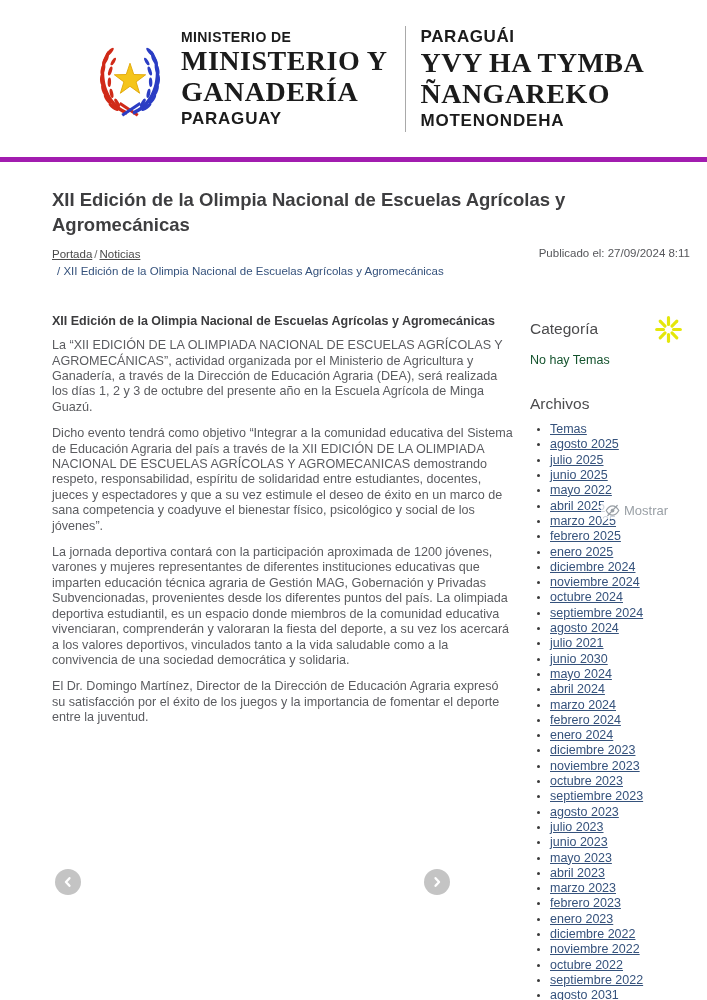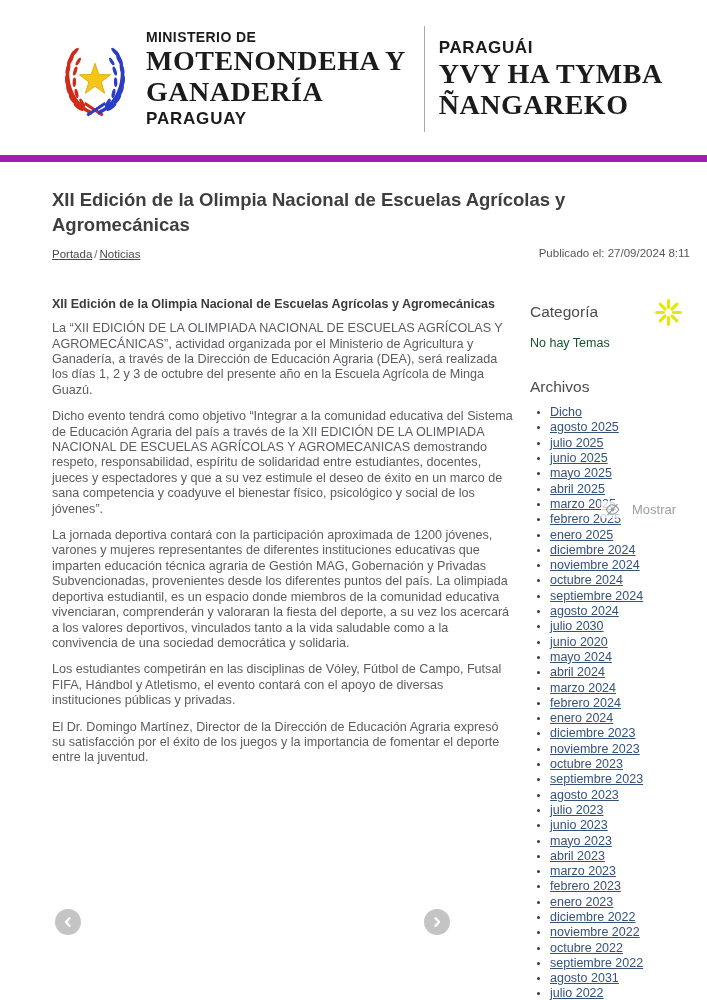--- a/index.html
+++ b/index.html
@@ -2,21 +2,21 @@
 <html lang="es" style="--link-navy: #35527c; --asterisk-yellow: #e4e70a; --logo-red: #d02a18; --logo-blue: #2b3dc4; --star-yellow: #f5c51a; --arrow-grey: #c4c4c4;"><head>
 <meta charset="utf-8">
 <style>
   * { margin:0; padding:0; box-sizing:border-box; }
   html,body { background:#fff; }
   body { font-family:"Liberation Sans", sans-serif; color:#55565a; }
   .page { position:relative; width:707px; height:1000px; background:#fff; overflow:hidden; margin:0 auto; }
   .container { width:638px; margin-left:52px; }
 
   
-  .site-header { padding-top:26px; height:162px; border-bottom:7px solid #a21caf; }
+  .site-header { padding-top:26px; height:162px; border-bottom:5px solid #a21caf;padding-left:35px; }
   .header-row { display:flex; align-items:center; }
   .logo-mark { flex:0 0 auto; }
   .ministry-text { margin-left:8px; color:#1b1b1b; }
   .ministry-text .small-top { font-size:14px; font-weight:bold; letter-spacing:.4px; }
   .ministry-text .serif-line { font-family:"Liberation Serif", serif; font-weight:bold; font-size:28px; line-height:31px; letter-spacing:.5px; }
   .ministry-text .small-bottom { font-size:17px; font-weight:bold; letter-spacing:.8px; margin-top:2px; }
   .v-divider { width:1px; height:106px; background:#a9a9a9; margin:0 14px 0 18px; }
   .guarani-text { color:#1b1b1b; }
   .guarani-text .small-top { font-size:17px; font-weight:bold; letter-spacing:.6px; }
   .guarani-text .serif-line { font-family:"Liberation Serif", serif; font-weight:bold; font-size:28px; line-height:31px; letter-spacing:.5px; }
@@ -46,21 +46,21 @@
   .category-head { display:flex; justify-content:space-between; align-items:flex-start; }
   .side-title { font-size:15.5px; color:#4b4b4d; font-weight:normal;text-align:center; }
   .asterisk-btn { margin-top:-4px; margin-right:8px; cursor:pointer; }
   .no-temas { font-size:12.5px; color:#14532d; margin-top:6px; }
   .archives-title { font-size:15.5px; color:#4b4b4d; font-weight:normal; margin-top:28px; }
   .archives-list { margin-top:9px; padding-left:20px; list-style:disc; }
   .archives-list li { font-size:12.5px; line-height:15.3px; color:var(--link-navy,#35527c); }
   .archives-list li::marker { color:#3a3a3a; font-size:10px; }
   .archives-list a { color:var(--link-navy,#35527c); text-decoration:underline; }
 
-  .mostrar-overlay { position:absolute; left:87px; top:204px; display:flex; align-items:flex-start; gap:12px;
+  .mostrar-overlay { position:absolute; left:87px; top:188px; display:flex; align-items:flex-start; gap:4px;
     background:rgba(255,255,255,.75); padding:1px 4px; color:#9aa0a6; font-size:13px; cursor:pointer; }
 </style>
 </head>
 <body>
 
 <div class="page">
 
   <header class="site-header">
     <div class="container header-row">
       <div class="logo-mark">
@@ -99,56 +99,60 @@
             <ellipse cx="30.5" cy="32" rx="5" ry="1.9" transform="rotate(122 30.5 32)"></ellipse>
             <path d="M58,96 L37,82 L39,79 L60,93 Z"></path>
           </g>
 
           <polygon points="50,34 54.4,47.1 68.2,47.4 57.1,55.7 61.2,68.9 50,60.8 38.8,68.9 42.9,55.7 31.8,47.4 45.6,47.1" fill="var(--star-yellow,#f5c51a)" stroke="#dfa400" stroke-width="1"></polygon>
         </svg>
       </div>
 
       <div class="ministry-text">
         <div class="small-top">MINISTERIO DE</div>
-        <div class="serif-line">MOTENONDEHA Y</div>
+        <div class="serif-line">MINISTERIO Y</div>
         <div class="serif-line">GANADERÍA</div>
         <div class="small-bottom">PARAGUAY</div>
       </div>
 
       <div class="v-divider"></div>
 
       <div class="guarani-text">
         <div class="small-top">PARAGUÁI</div>
         <div class="serif-line">YVY HA TYMBA</div>
         <div class="serif-line">ÑANGAREKO</div>
+        <div class="small-bottom">MOTENONDEHA</div>
       </div>
     </div>
   </header>
 
   <div class="container">
     <h1 class="page-title">XII Edición de la Olimpia Nacional de Escuelas Agrícolas y Agromecánicas</h1>
 
     <div class="meta-row">
       <div class="breadcrumb">
         <div>
           <a href="#">Portada</a><span class="sep">/</span><a href="#">Noticias</a>
+        </div>
+        <div class="crumb-line2">
+          <span class="sep2">/</span>
+          <span>XII Edición de la Olimpia Nacional de Escuelas Agrícolas y Agromecánicas</span>
         </div>
       </div>
       <div class="published">Publicado el: 27/09/2024 8:11</div>
     </div>
 
     <div class="columns">
 
       <article class="article-col">
         <h2 class="article-heading">XII Edición de la Olimpia Nacional de Escuelas Agrícolas y Agromecánicas</h2>
         <div>
             <p>La “XII EDICIÓN DE LA OLIMPIADA NACIONAL DE ESCUELAS AGRÍCOLAS Y AGROMECÁNICAS”, actividad organizada por el Ministerio de Agricultura y Ganadería, a través de la Dirección de Educación Agraria (DEA), será realizada los días 1, 2 y 3 de octubre del presente año en la Escuela Agrícola de Minga Guazú.</p>
             <p>Dicho evento tendrá como objetivo “Integrar a la comunidad educativa del Sistema de Educación Agraria del país a través de la XII EDICIÓN DE LA OLIMPIADA NACIONAL DE ESCUELAS AGRÍCOLAS Y AGROMECANICAS demostrando respeto, responsabilidad, espíritu de solidaridad entre estudiantes, docentes, jueces y espectadores y que a su vez estimule el deseo de éxito en un marco de sana competencia y coadyuve el bienestar físico, psicológico y social de los jóvenes”.</p>
             <p>La jornada deportiva contará con la participación aproximada de 1200 jóvenes, varones y mujeres representantes de diferentes instituciones educativas que imparten educación técnica agraria de Gestión MAG, Gobernación y Privadas Subvencionadas, provenientes desde los diferentes puntos del país. La olimpiada deportiva estudiantil, es un espacio donde miembros de la comunidad educativa vivenciaran, comprenderán y valoraran la fiesta del deporte, a su vez los acercará a los valores deportivos, vinculados tanto a la vida saludable como a la convivencia de una sociedad democrática y solidaria.</p>
-            <p>Los estudiantes competirán en las disciplinas de Vóley, Fútbol de Campo, Futsal FIFA, Hándbol y Atletismo, el evento contará con el apoyo de diversas instituciones públicas y privadas.</p>
             <p>El Dr. Domingo Martínez, Director de la Dirección de Educación Agraria expresó su satisfacción por el éxito de los juegos y la importancia de fomentar el deporte entre la juventud.</p>
           </div>
 
         <div class="carousel-nav">
           <div class="nav-circle">
             <svg width="14" height="14" viewBox="0 0 24 24">
               <polyline points="14.5,5.5 8.5,12 14.5,18.5" fill="none" stroke="#fff" stroke-width="4" stroke-linecap="round" stroke-linejoin="round"></polyline>
             </svg>
           </div>
           <div class="nav-circle">
@@ -172,36 +176,36 @@
               <line x1="15.1" y1="15.1" x2="19.4" y2="19.4"></line>
               <line x1="19.4" y1="4.6" x2="15.1" y2="8.9"></line>
               <line x1="4.6" y1="19.4" x2="8.9" y2="15.1"></line>
             </svg>
           </span>
         </div>
         <div class="no-temas">No hay Temas</div>
 
         <h3 class="archives-title">Archivos</h3>
         <ul class="archives-list">
-            <li><a href="#">Dicho</a></li>
+            <li><a href="#">Temas</a></li>
             <li><a href="#">agosto 2025</a></li>
             <li><a href="#">julio 2025</a></li>
             <li><a href="#">junio 2025</a></li>
-            <li><a href="#">mayo 2025</a></li>
+            <li><a href="#">mayo 2022</a></li>
             <li><a href="#">abril 2025</a></li>
             <li><a href="#">marzo 2025</a></li>
             <li><a href="#">febrero 2025</a></li>
             <li><a href="#">enero 2025</a></li>
             <li><a href="#">diciembre 2024</a></li>
             <li><a href="#">noviembre 2024</a></li>
             <li><a href="#">octubre 2024</a></li>
             <li><a href="#">septiembre 2024</a></li>
             <li><a href="#">agosto 2024</a></li>
-            <li><a href="#">julio 2030</a></li>
-            <li><a href="#">junio 2020</a></li>
+            <li><a href="#">julio 2021</a></li>
+            <li><a href="#">junio 2030</a></li>
             <li><a href="#">mayo 2024</a></li>
             <li><a href="#">abril 2024</a></li>
             <li><a href="#">marzo 2024</a></li>
             <li><a href="#">febrero 2024</a></li>
             <li><a href="#">enero 2024</a></li>
             <li><a href="#">diciembre 2023</a></li>
             <li><a href="#">noviembre 2023</a></li>
             <li><a href="#">octubre 2023</a></li>
             <li><a href="#">septiembre 2023</a></li>
             <li><a href="#">agosto 2023</a></li>

